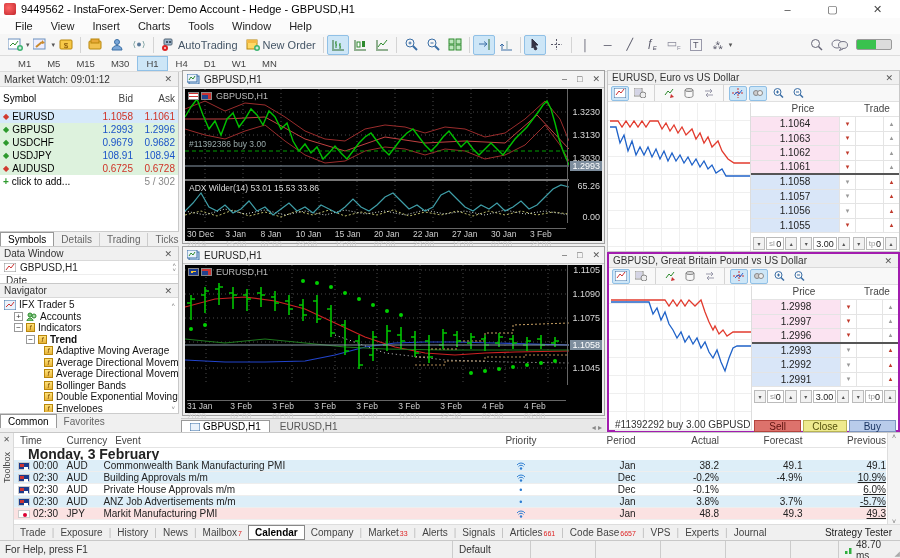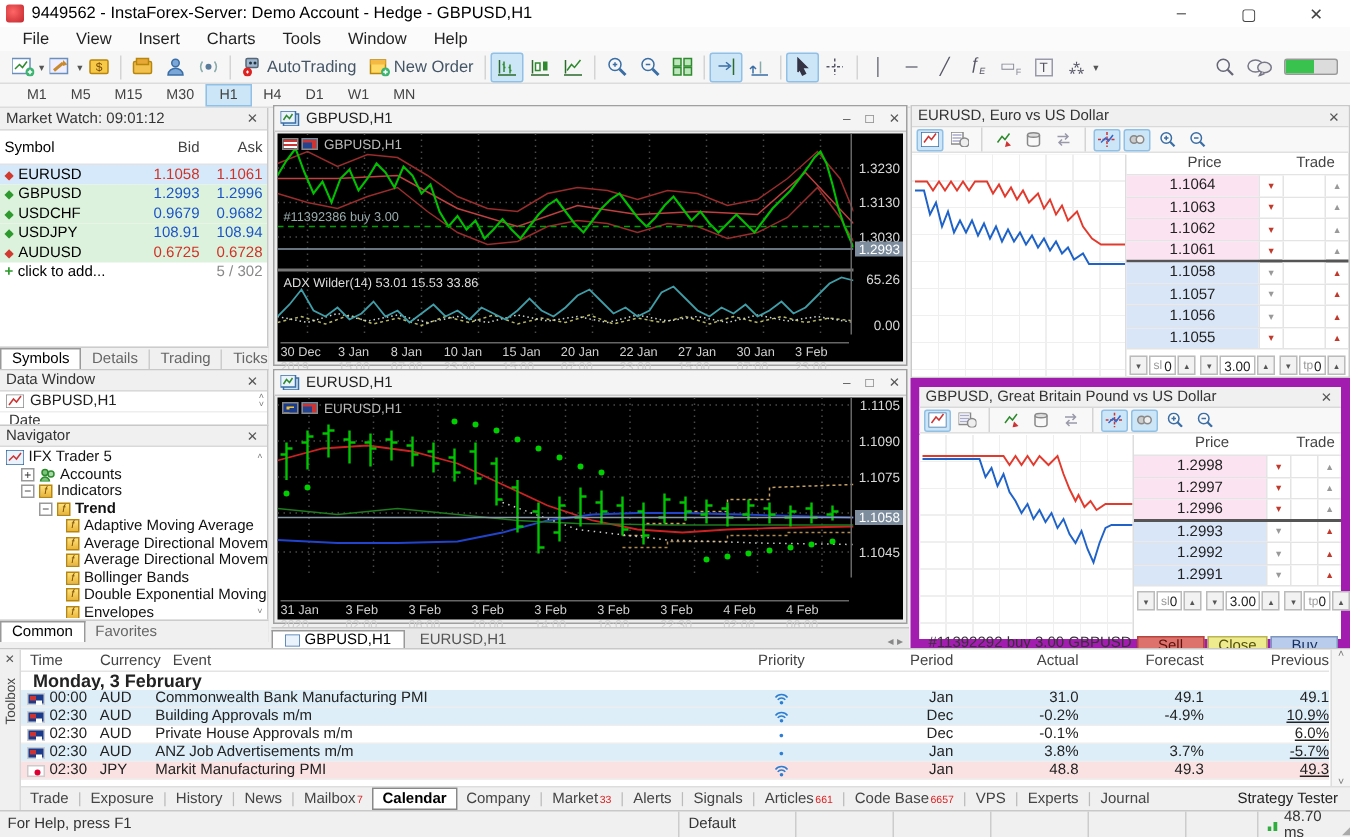--- a/index.html
+++ b/index.html
@@ -766,21 +766,21 @@
           <span class="sb">▴</span>
         </span>
     </div>
     <div class="abs" style="left:145px;right:2px;top:181px;display:flex;gap:2px;">
       <span class="trade-btn btn-sell" style="flex:1.1;">Sell</span>
       <span class="trade-btn btn-close" style="flex:1;">Close</span>
       <span class="trade-btn btn-buy" style="flex:1.1;">Buy</span>
     </div>
   </div>
 
-  <div class="abs" style="left:607px;top:252px;width:293px;height:180px;background:#fff;border:6px solid #a21caf;">
+  <div class="abs" style="left:607px;top:252px;width:293px;height:180px;background:#fff;border:2px solid #a21caf;">
     <div class="panel-title" style="height:14px;font-size:10px;">
       <span>GBPUSD, Great Britain Pound vs US Dollar</span>
       <span class="closex">✕</span>
     </div>
     <div style="height:17px;display:flex;align-items:center;gap:2px;padding-left:3px;border-bottom:1px solid #e0e0e0;background:#f8f8f8;">
       <span class="tb active" style="height:15px;width:18px;">
           <svg width="12" height="10">
             <rect x="0" y="0" width="12" height="10" fill="#fff" stroke="#3a6ea5"></rect>
             <path d="M2 7l3-4 2 2 3-4" stroke="#c33" fill="none"></path>
           </svg>
@@ -932,37 +932,37 @@
     <div class="abs" style="left:14px;right:14px;top:0;height:15px;display:flex;align-items:center;font-size:10px;color:#444;border-bottom:1px solid #e4e4e4;">
       <span style="width:54px;padding-left:6px;">Time</span>
       <span style="width:50px;">Currency</span>
       <span style="width:360px;">Event</span>
       <span style="width:116px;text-align:center;">Priority</span>
       <span style="width:60px;text-align:right;">Period</span>
       <span style="width:86px;text-align:right;">Actual</span>
       <span style="width:86px;text-align:right;">Forecast</span>
       <span style="width:86px;text-align:right;">Previous</span>
     </div>
-    <div class="abs" style="left:14px;right:14px;top:15px;height:12px;display:flex;align-items:center;font-weight:bold;font-size:12px;padding-left:8px;">Monday, 3 February</div>
+    <div class="abs" style="left:14px;right:14px;top:15px;height:12px;display:flex;align-items:center;font-weight:bold;font-size:14px;padding-left:14px;">Monday, 3 February</div>
 
     <div class="cal-row" style="top:27px;background:#ddeef8;">
       <span class="cal-time">
           <span class="flag flag-aud"></span>
           <span>00:00</span>
         </span>
       <span class="cal-cur">AUD</span>
       <span class="cal-event">Commonwealth Bank Manufacturing PMI</span>
       <span class="cal-prio">
           <svg width="10" height="8">
             <path d="M1 3a5 5 0 0 1 8 0M2.5 4.6a3 3 0 0 1 5 0" stroke="#2d7dd2" fill="none"></path>
             <circle cx="5" cy="6.5" r="1.2" fill="#2d7dd2"></circle>
           </svg>
         </span>
       <span class="cal-per">Jan</span>
-      <span class="cal-act">31.0</span>
+      <span class="cal-act">38.2</span>
       <span class="cal-fc">49.1</span>
       <span class="cal-prev">49.1</span>
     </div>
     <div class="cal-row" style="top:39px;background:#ddeef8;">
       <span class="cal-time">
           <span class="flag flag-aud"></span>
           <span>02:30</span>
         </span>
       <span class="cal-cur">AUD</span>
       <span class="cal-event">Building Approvals m/m</span>

